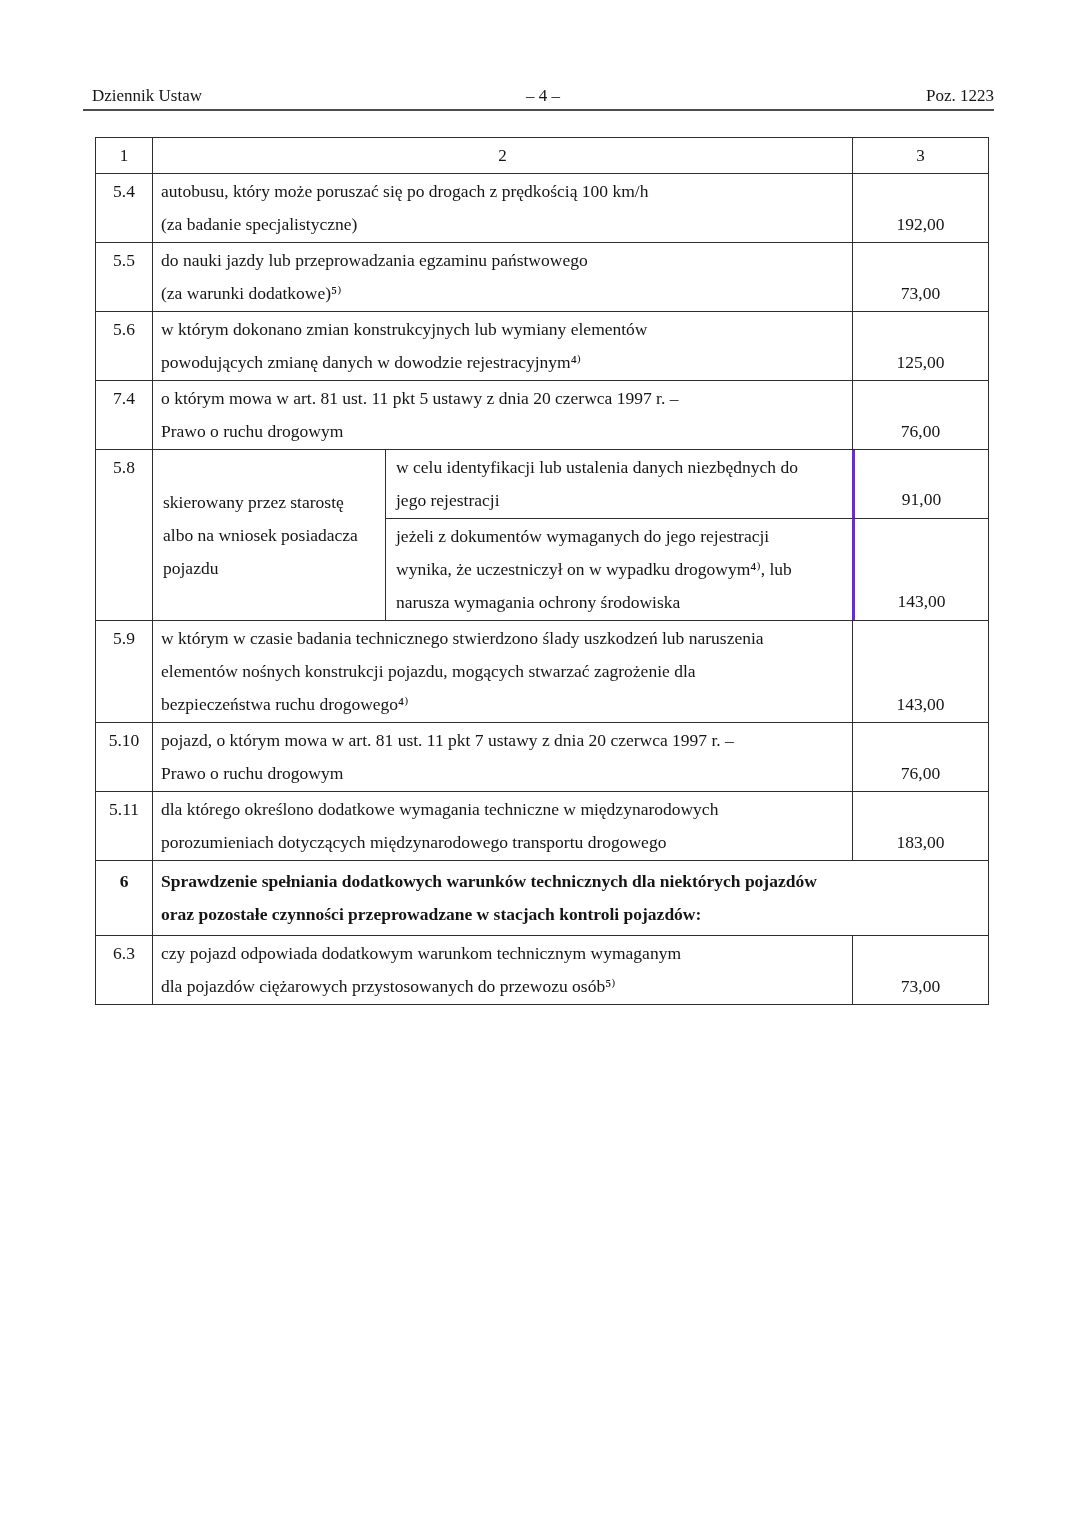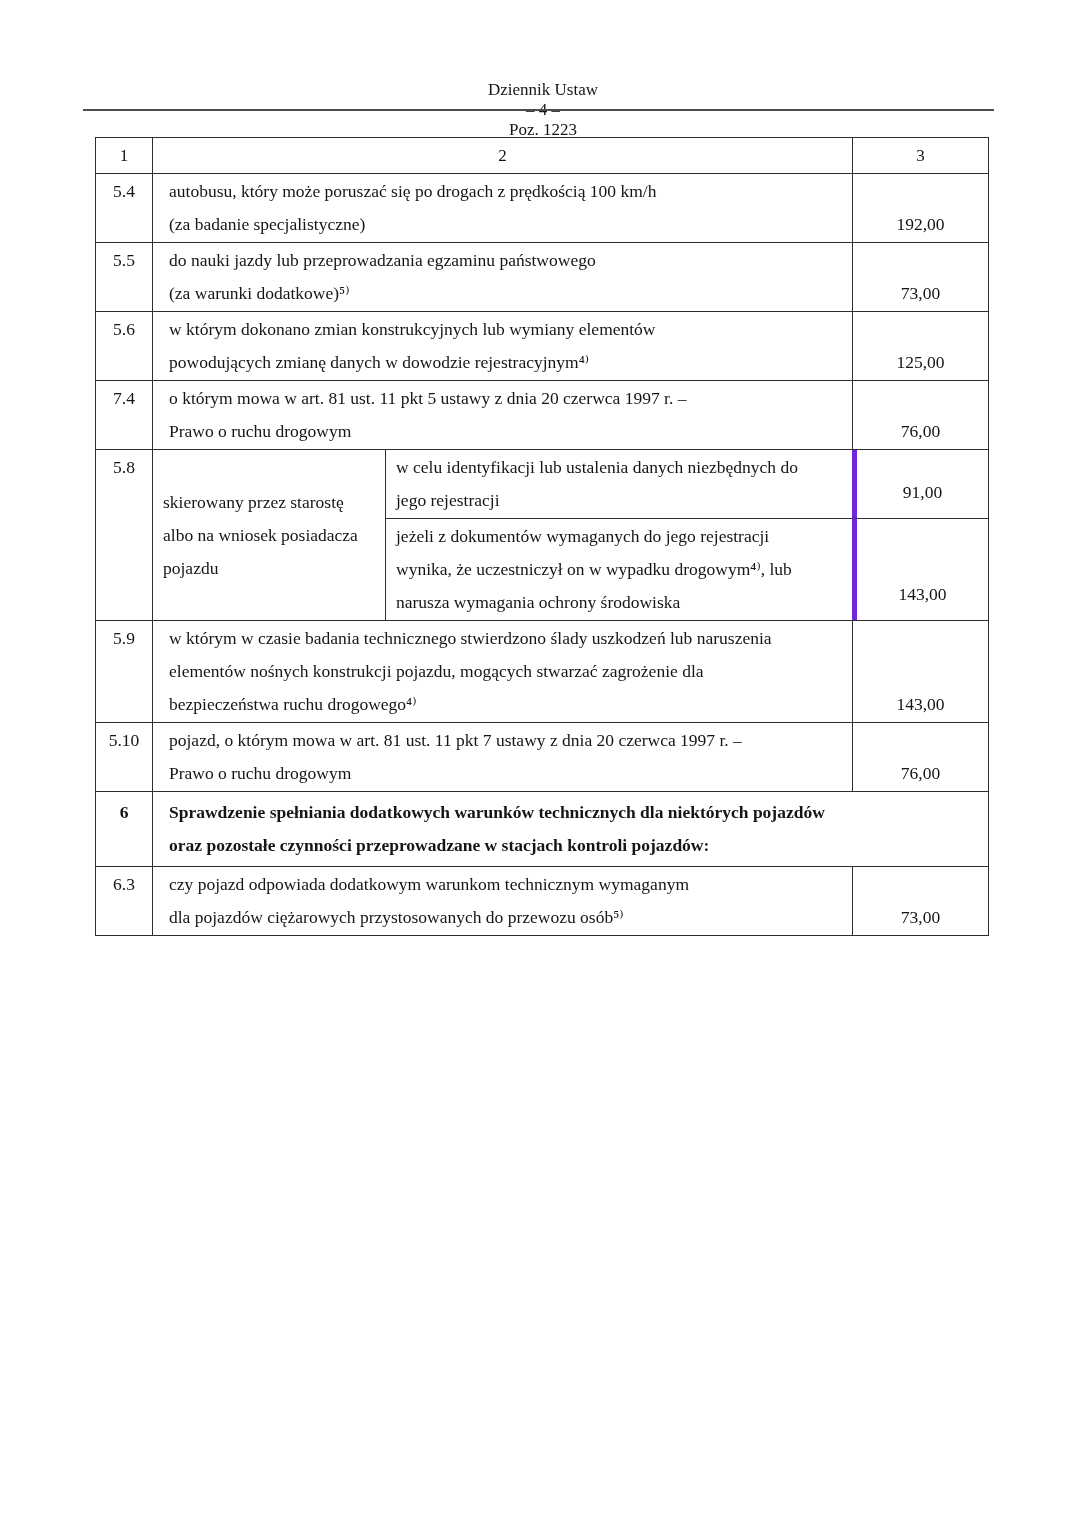--- a/index.html
+++ b/index.html
@@ -13,26 +13,25 @@
     height: 1536px;
     font-family: "Liberation Serif", "DejaVu Serif", serif;
     color: #151515;
     overflow: hidden;
   }
 
   
   .page-header {
     position: absolute;
     left: 92px;
-    top: 80px;
+    top: 86px;
     width: 902px;
     display: flex;
     align-items: center;
     font-size: 17px;
-    flex-direction: column;
   }
   .page-header .hl { flex: 1; text-align: left; }
   .page-header .hc { flex: 1; text-align: center; }
   .page-header .hr { flex: 1; text-align: right; }
 
   .header-rule {
     position: absolute;
     left: 83px;
     top: 109px;
     width: 911px;
@@ -61,21 +60,21 @@
     line-height: normal;
     font-size: 17px;
   }
   td.num {
     text-align: center;
     vertical-align: top;
     padding-top: 1px;
   }
   td.txt {
     vertical-align: top;
-    padding: 1px 8px 1px 16px;
+    padding: 1px 8px 1px 8px;
     white-space: pre-line;
   }
   td.val {
     text-align: center;
     vertical-align: bottom;
     padding-bottom: 1px;
   }
   tr.section td.txt {
     font-weight: bold;
     padding-top: 4px;
@@ -100,26 +99,26 @@
     padding: 1px 6px 1px 10px;
     white-space: pre-line;
     line-height: 33px;
   }
   .split .scell {
     padding: 1px 8px 1px 10px;
     white-space: pre-line;
     line-height: 33px;
   }
   .split .vcell {
-    border-left: 5px solid #6d28d9;
+    border-left: 3px solid #6d28d9;
     display: flex;
     align-items: flex-end;
     justify-content: center;
     line-height: 33px;
-    padding-bottom: 9px;
+    padding-bottom: 2px;
   }
   .split .bb { border-bottom: 1px solid #2e2e2e; }
 </style>
 </head>
 <body>
 
 <div class="page-header">
   <span class="hl">Dziennik Ustaw</span>
   <span class="hc">– 4 –</span>
   <span class="hr">Poz. 1223</span>
@@ -194,20 +193,26 @@
     <td class="val">143,00</td>
   </tr>
 
   <tr>
     <td class="num">5.10</td>
     <td class="txt">pojazd, o którym mowa w art. 81 ust. 11 pkt 7 ustawy z dnia 20 czerwca 1997 r. –
 Prawo o ruchu drogowym</td>
     <td class="val">76,00</td>
   </tr>
 
+  <tr>
+    <td class="num">5.11</td>
+    <td class="txt">dla którego określono dodatkowe wymagania techniczne w międzynarodowych
+porozumieniach dotyczących międzynarodowego transportu drogowego</td>
+    <td class="val">183,00</td>
+  </tr>
 
 
   <tr class="section">
     <td class="num">6</td>
     <td class="txt" colspan="2">Sprawdzenie spełniania dodatkowych warunków technicznych dla niektórych pojazdów
 oraz pozostałe czynności przeprowadzane w stacjach kontroli pojazdów:</td>
   </tr>
 
 
 

